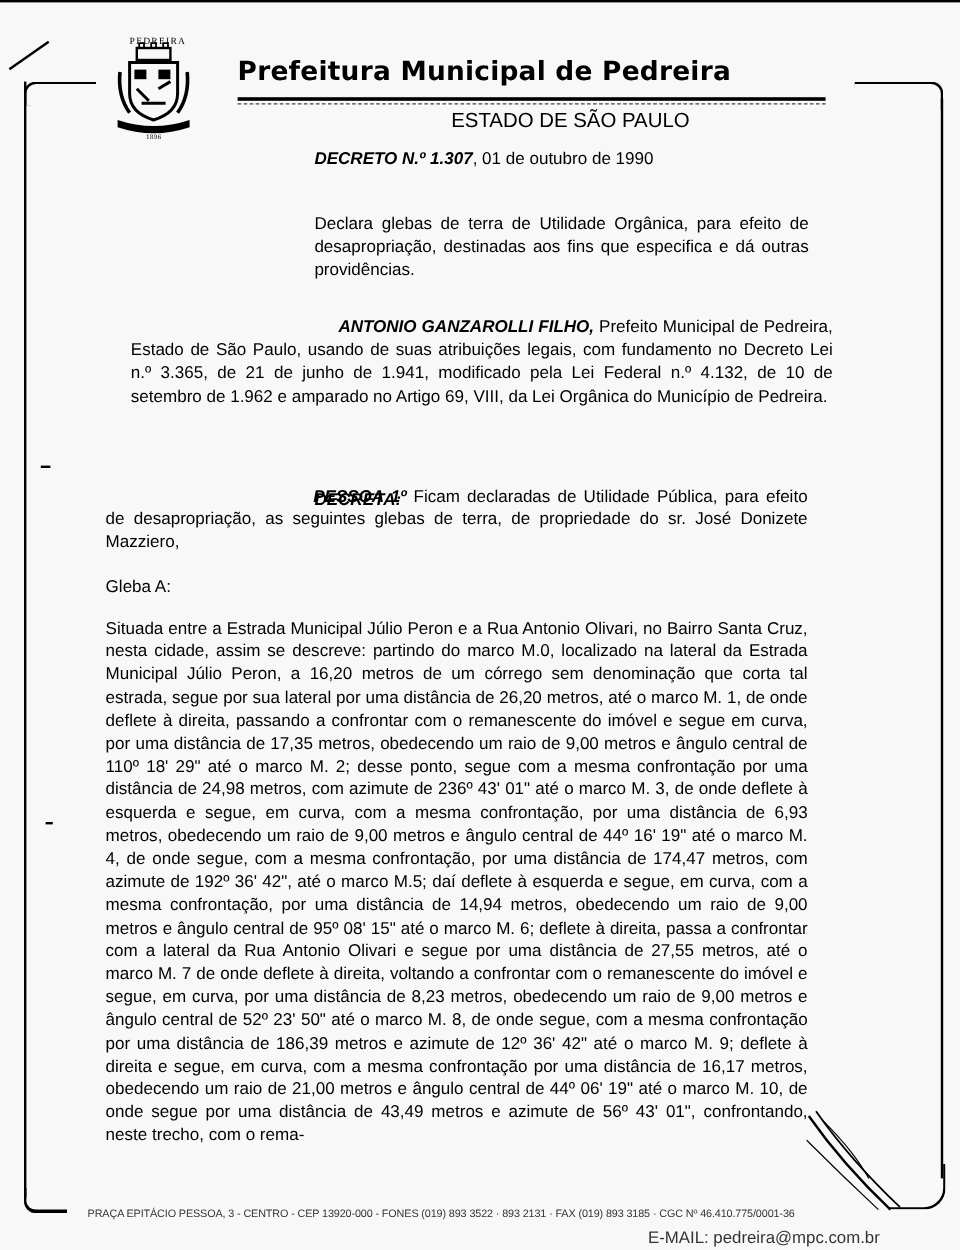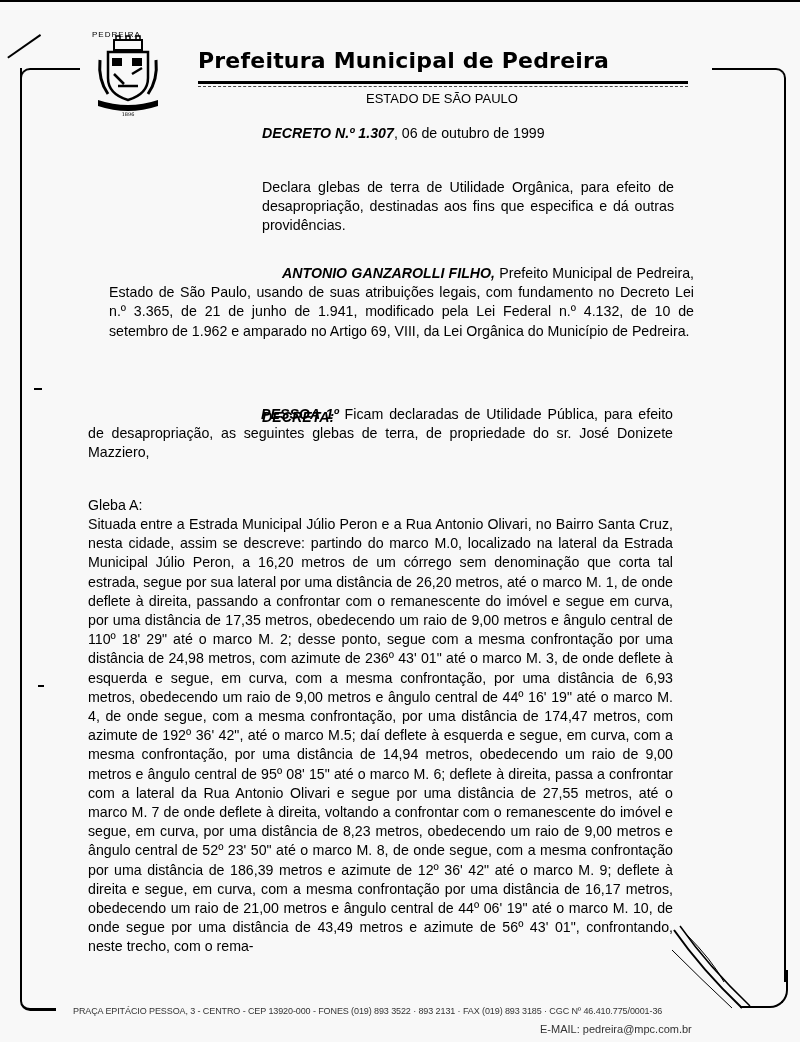--- a/index.html
+++ b/index.html
@@ -13,42 +13,42 @@
     .frame-tl { position:absolute; left:20px; top:68px; width:58px; height:18px; border-left:2px solid #000; border-top:2px solid #000; border-top-left-radius:10px; }
     .frame-tl-slash { position:absolute; left:40px; top:34px; width:2px; height:40px; background:#000; transform:rotate(55deg); transform-origin:top left; }
     .frame-right { position:absolute; left:784px; top:82px; width:2px; height:900px; background:#000; }
     .frame-tr { position:absolute; left:712px; top:68px; width:72px; height:22px; border-right:2px solid #000; border-top:2px solid #000; border-top-right-radius:10px; }
     .frame-bl { position:absolute; left:20px; top:990px; width:34px; height:18px; border-left:2px solid #000; border-bottom:3px solid #000; border-bottom-left-radius:10px; }
     .frame-br { position:absolute; left:740px; top:970px; width:46px; height:36px; border-right:2px solid #000; border-bottom:2px solid #000; border-bottom-right-radius:18px; }
     .sig { position:absolute; left:672px; top:920px; width:90px; height:90px; }
 
     
     .crest { position:absolute; left:96px; top:30px; width:64px; height:88px; }
-    .crest-name { position:absolute; left:92px; top:30px; font-size:8px; letter-spacing:1px; font-family:Liberation Sans, sans-serif; }
+    .crest-name { position:absolute; left:108px; top:30px; font-size:8px; letter-spacing:1px; font-family:Liberation Serif, serif; }
     .title { position:absolute; left:198px; top:48px; font-family:"DejaVu Sans", sans-serif; font-weight:bold; font-size:22px; letter-spacing:0.2px; white-space:nowrap; }
     .title-rule { position:absolute; left:198px; top:81px; width:490px; height:3px; background:#000; }
     .title-rule2 { position:absolute; left:198px; top:86px; width:490px; height:1px; border-top:1px dashed #444; }
-    .state { position:absolute; left:366px; top:91px; font-size:13px; }
+    .state { position:absolute; left:376px; top:91px; font-size:17px; }
 
     .text { position:absolute; font-size:14.2px; line-height:19.2px; }
     .decree { left:262px; top:124px; }
     .decree b { font-style:italic;text-align:center; }
     .summary { left:262px; top:178px; width:412px; text-align:justify; }
     .para { left:88px; width:585px; text-align:justify; }
     .indent { display:inline-block; width:173px; }
     .bi { font-weight:bold; font-style:italic; }
     .decreta { left:262px; top:372px;margin-top:36px; }
-    .gleba { left:88px; top:480px;margin-top:16px; }
+    .gleba { left:88px; top:480px; }
 
     .margin-mark { position:absolute; height:2px; background:#000; }
 
     
     .footer1 { position:absolute; left:73px; top:1006px; font-size:9px; color:#333; white-space:nowrap; letter-spacing:-0.1px; }
     .footer2 { position:absolute; left:100px; top:1083px; font-size:14px; color:#333; }
-    .footer3 { position:absolute; left:540px; top:1023px; font-size:11px; color:#333; }
+    .footer3 { position:absolute; left:540px; top:1023px; font-size:14px; color:#333; }
   </style>
 </head>
 <body>
 
 <div class="page-top-rule"></div>
 
 <div class="frame-tl"></div>
 <div class="frame-tl-slash"></div>
 <div class="frame-left"></div>
 <div class="frame-tr"></div>
@@ -68,21 +68,21 @@
   <text x="32" y="86" font-size="5" text-anchor="middle" font-family="DejaVu Serif, serif">1896</text>
 </svg>
 <div class="crest-name">PEDREIRA</div>
 
 <div class="title">Prefeitura Municipal de Pedreira</div>
 <div class="title-rule"></div>
 <div class="title-rule2"></div>
 <div class="state">ESTADO DE SÃO PAULO</div>
 
 <div class="text decree">
-  <b class="bi">DECRETO N.º 1.307</b><span>, 06 de outubro de 1999</span>
+  <b class="bi">DECRETO N.º 1.307</b><span>, 01 de outubro de 1990</span>
 </div>
 
 <div class="text summary">Declara glebas de terra de Utilidade Orgânica, para efeito de desapropriação, destinadas aos fins que especifica e dá outras providências.</div>
 
 <div class="text para" style="top:264px;margin-left:21px;">
   <span class="indent"></span><span class="bi">ANTONIO GANZAROLLI FILHO,</span><span> Prefeito Municipal de Pedreira, Estado de São Paulo, usando de suas atribuições legais, com fundamento no Decreto Lei n.º 3.365, de 21 de junho de 1.941, modificado pela Lei Federal n.º 4.132, de 10 de setembro de 1.962 e amparado no Artigo 69, VIII, da Lei Orgânica do Município de Pedreira.</span>
 </div>
 
 <div class="text decreta bi">DECRETA:</div>
 

